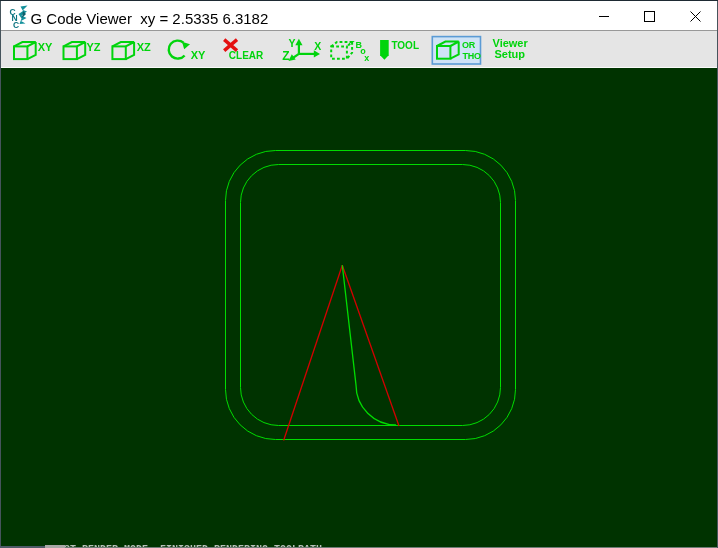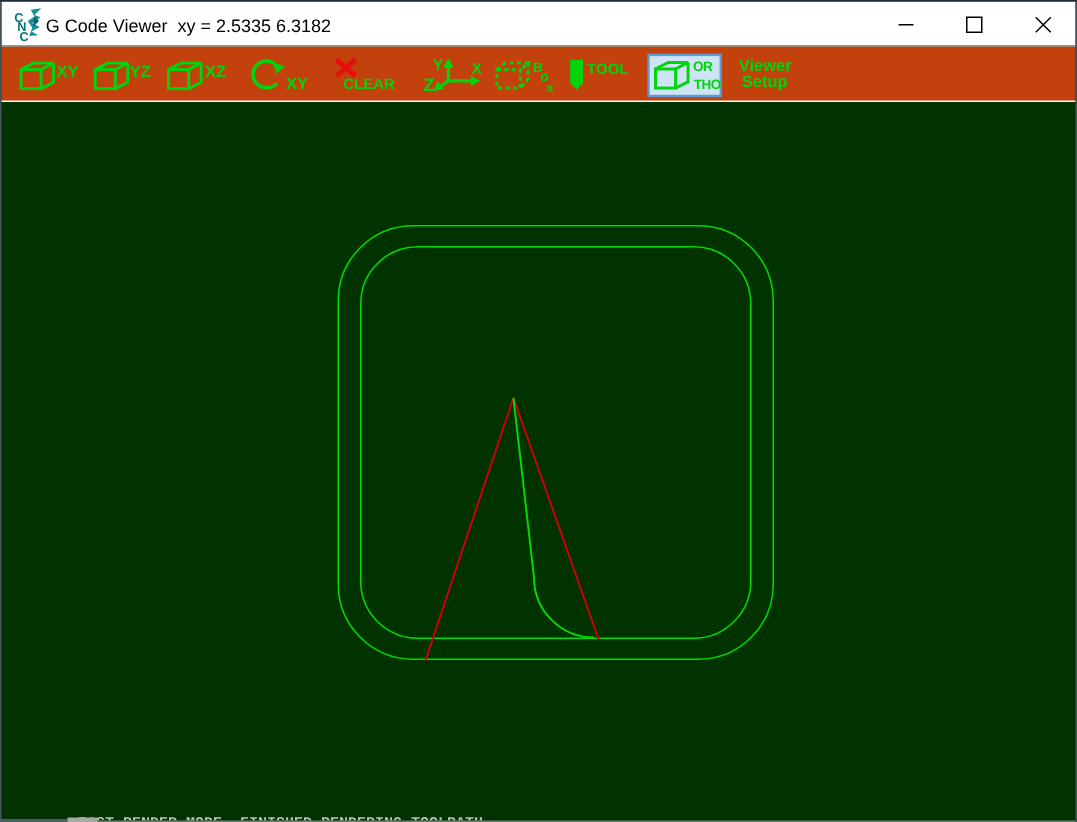--- a/index.html
+++ b/index.html
@@ -1,20 +1,20 @@
 <!DOCTYPE html>
 <html><head>
 <meta charset="utf-8">
 <style>
   html,body{margin:0;padding:0;}
   body{width:718px;height:548px;overflow:hidden;font-family:"Liberation Sans",sans-serif;}
   #win{position:absolute;left:0;top:0;width:718px;height:548px;background:#003300;}
   #titlebar{position:absolute;left:1px;top:1px;width:716px;height:30px;background:#ffffff;}
-  #title{position:absolute;left:29.5px;top:9px;font-size:12px;color:#000;white-space:pre;}
-  #toolbar{position:absolute;left:1px;top:31px;width:716px;height:37px;background:#c2410c;}
+  #title{position:absolute;left:29.5px;top:9px;font-size:15px;color:#000;white-space:pre;}
+  #toolbar{position:absolute;left:1px;top:31px;width:716px;height:37px;background:#e5e5e5;}
   #canvas{position:absolute;left:1px;top:68px;width:716px;height:479px;background:#003300;overflow:hidden;}
   .edge{position:absolute;z-index:9;}
 </style>
 </head>
 <body>
 <div id="win">
   <div id="titlebar">
     <svg width="716" height="30" style="position:absolute;left:1px;top:1px">
 
       <g font-weight="bold" font-family="Liberation Sans">

